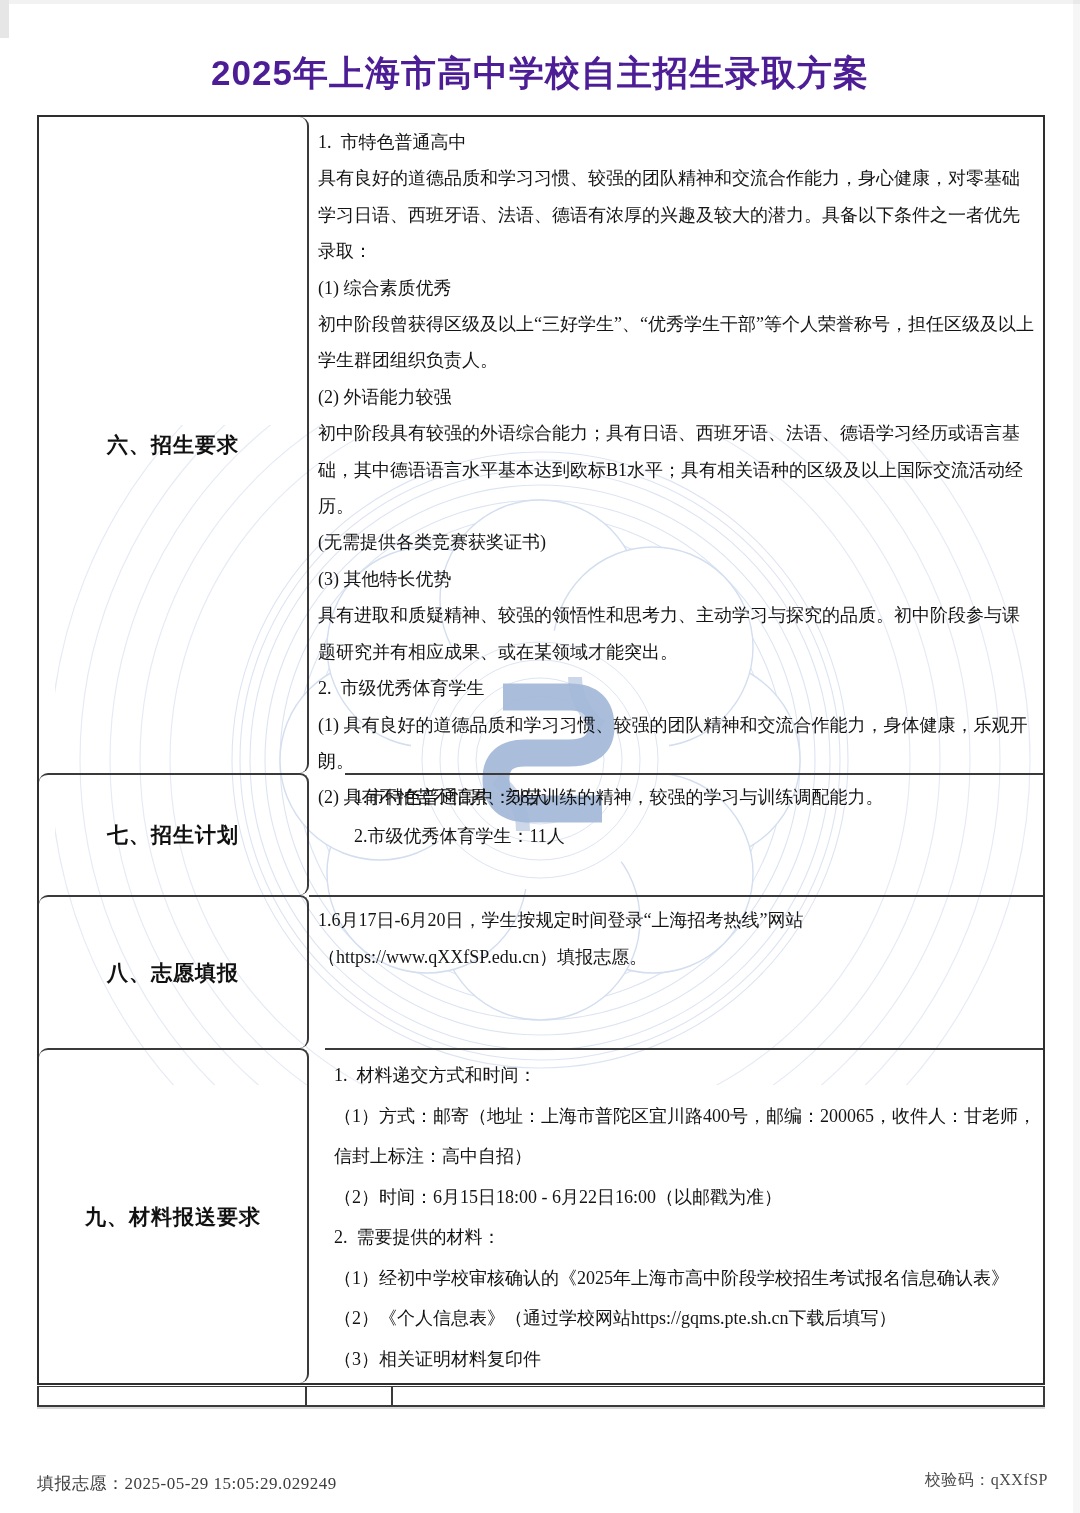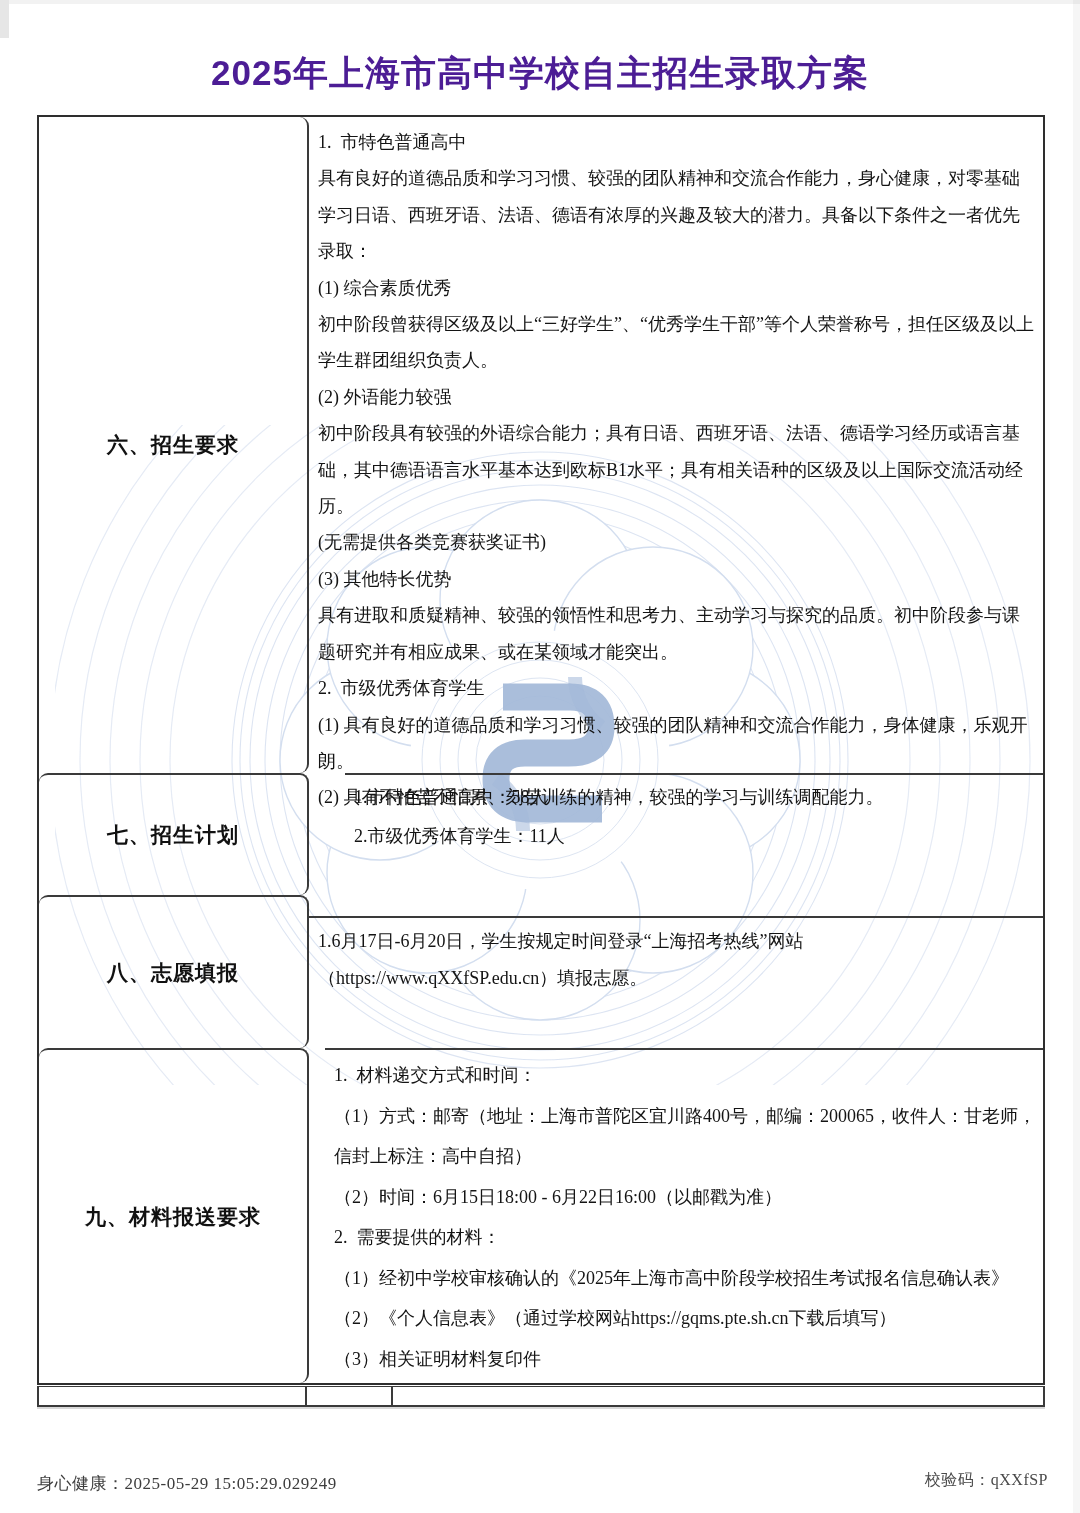--- a/index.html
+++ b/index.html
@@ -37,21 +37,21 @@
   }
   .cell-content{
     box-sizing:border-box;padding:0 6px 0 9px;
     font-size:18px;color:#141414;
     word-break:break-all;line-break:anywhere;white-space:pre-wrap;
   }
   .bt .cell-label,.bt .cell-content{border-top:2px solid #3a3a3a;}
   .row{display:contents;}
   .r0 .cell-content{line-height:36.4px;padding-top:7px;}
   .r1 .cell-content{line-height:39px;padding-top:3px;margin-left:36px;}
-  .r2 .cell-content{line-height:37px;padding-top:5px;margin-top:21px;}
+  .r2 .cell-content{line-height:37px;padding-top:5px;}
   .r3 .cell-content{line-height:40.5px;padding-top:5px;margin-left:16px;}
 
   
   .stub-row{
     position:absolute;left:37px;top:1386px;width:1008px;height:21px;
     border:2px solid #3a3a3a;border-top-width:1px;box-sizing:border-box;
     display:flex;box-shadow:0 2px 0 rgba(0,0,0,0.15);
   }
   .stub-a{width:268px;border-right:2px solid #3a3a3a;box-sizing:border-box;}
   .stub-b{width:86px;border-right:2px solid #3a3a3a;box-sizing:border-box;}
@@ -133,14 +133,14 @@
     <div class="cell-content"><div class="para">1.  材料递交方式和时间：</div><div class="para">（1）方式：邮寄（地址：上海市普陀区宜川路400号，邮编：200065，收件人：甘老师，信封上标注：高中自招）</div><div class="para">（2）时间：6月15日18:00 - 6月22日16:00（以邮戳为准）</div><div class="para">2.  需要提供的材料：</div><div class="para">（1）经初中学校审核确认的《2025年上海市高中阶段学校招生考试报名信息确认表》</div><div class="para">（2）《个人信息表》（通过学校网站https://gqms.pte.sh.cn下载后填写）</div><div class="para">（3）相关证明材料复印件</div></div>
   </div>
 </div>
 
 <div class="stub-row">
   <div class="stub-a"></div>
   <div class="stub-b"></div>
   <div class="stub-c"></div>
 </div>
 
-<div class="footer-left"><span>身心健康：</span><span>2025-05-29 15:05:29.029249</span></div>
+<div class="footer-left"><span>填报志愿：</span><span>2025-05-29 15:05:29.029249</span></div>
 <div class="footer-right"><span>校验码：</span><span>qXXfSP</span></div>
 
 </body></html>

